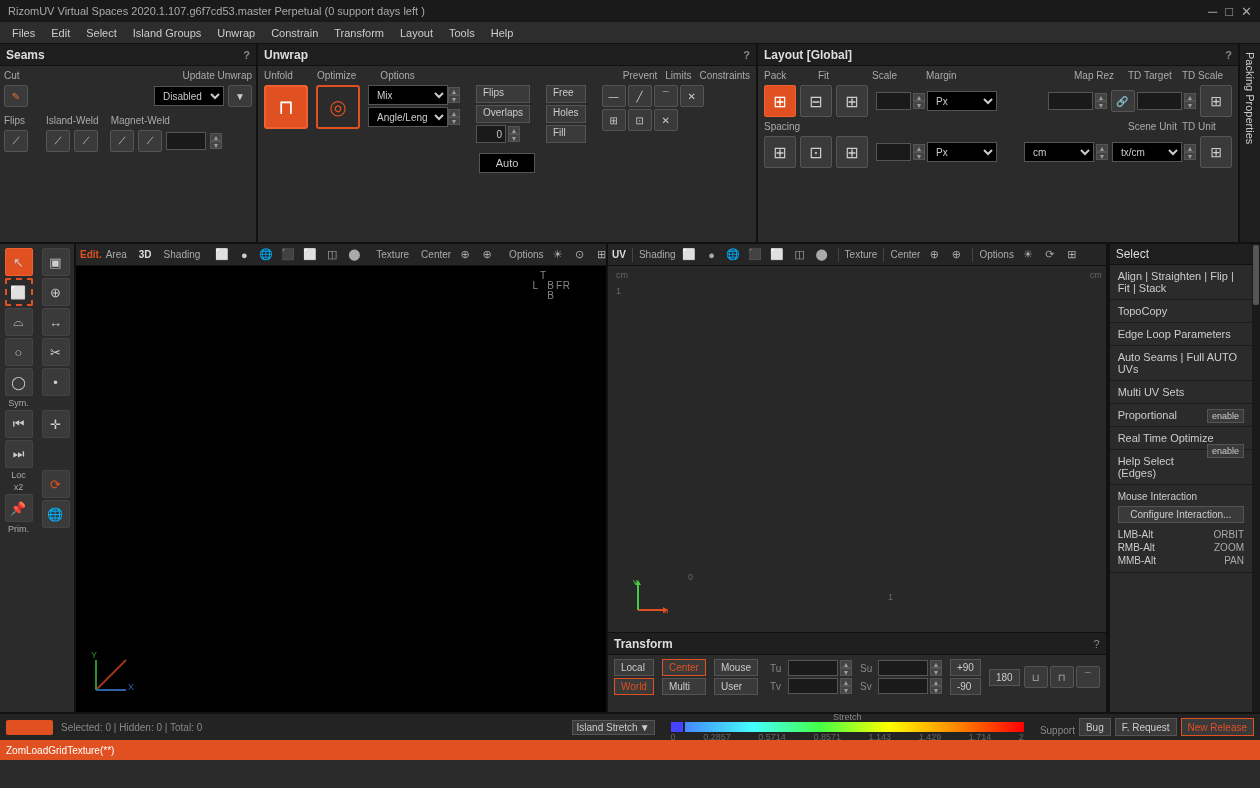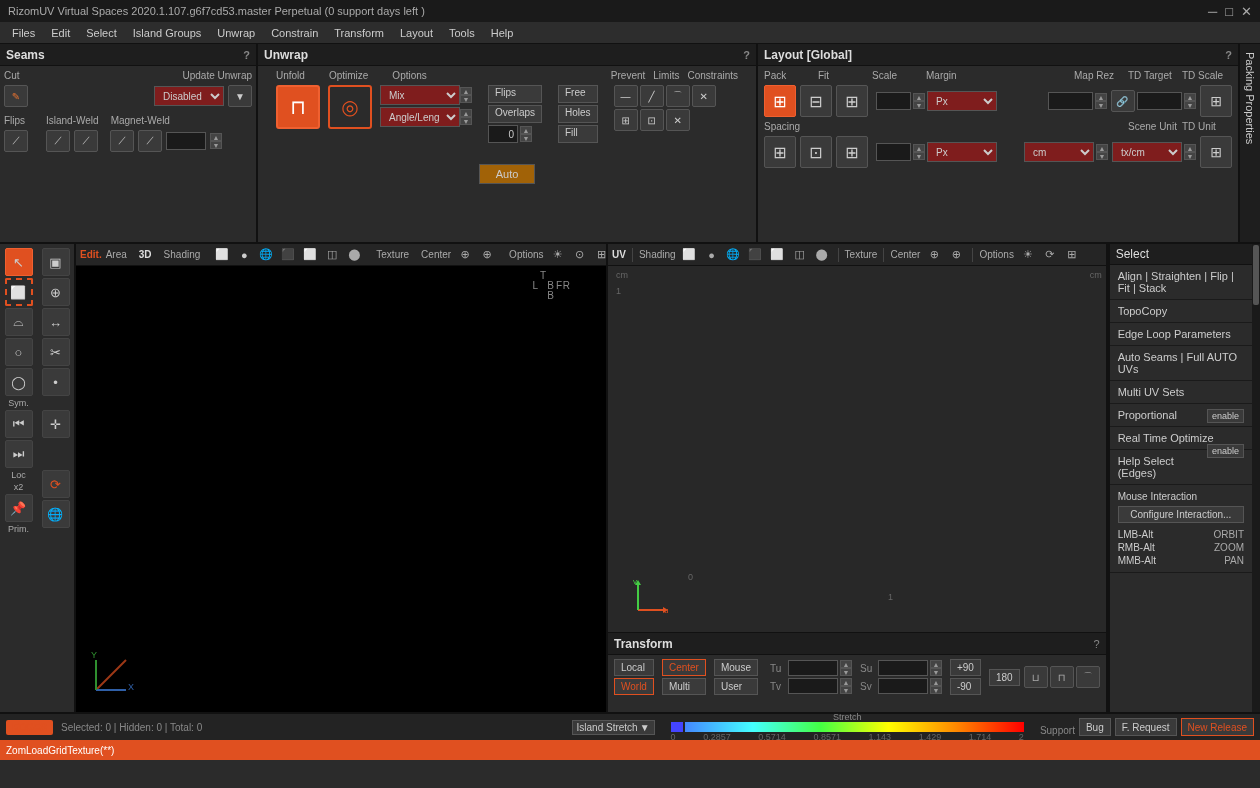--- a/index.html
+++ b/index.html
@@ -91,21 +91,21 @@
       background: #3a3a3a;
       border: 1px solid #555;
       border-radius: 2px;
       cursor: pointer;
       display: flex; align-items: center; justify-content: center;
       color: #ccc; font-size: 10px;
     }
     .icon-btn.active { background: #e05020; border-color: #f06030; color: white; }
 
     .dropdown-sel {
-      background: #7f1d1d;
+      background: #000000;
       border: 1px solid #555;
       color: #ccc;
       font-size: 10px;
       padding: 1px 4px;
       cursor: pointer;
       height: 20px;
       min-width: 70px;
     }
 
     .num-input {
@@ -121,21 +121,21 @@
 
     
     #unwrap-panel {
       width: 500px;
       background: #2b2b2b;
       border-right: 2px solid #111;
       display: flex;
       flex-direction: column;
     }
     #unwrap-content {
-      padding: 4px 18px;
+      padding: 4px 6px;
       display: flex;
       flex-direction: column;
       gap: 4px;
     }
     .unwrap-top-row {
       display: flex;
       gap: 12px;
       align-items: flex-start;
     }
     .col-label { color: #aaa; font-size: 10px; text-align: center; }
@@ -159,27 +159,27 @@
       border: 1px solid #555;
       color: #ccc;
       font-size: 10px;
       padding: 1px 6px;
       cursor: pointer;
       height: 18px;
       white-space: nowrap;
     }
 
     .auto-btn {
-      background: #a16207;
+      background: #000000;
       border: 1px solid #555;
       color: #ccc;
       font-size: 11px;
       padding: 3px 16px;
       cursor: pointer;
-      margin-top: 11px;
+      margin-top: 0;
       align-self: center;
     }
 
     
     #layout-panel {
       flex: 1;
       background: #2b2b2b;
       display: flex;
       flex-direction: column;
     }

